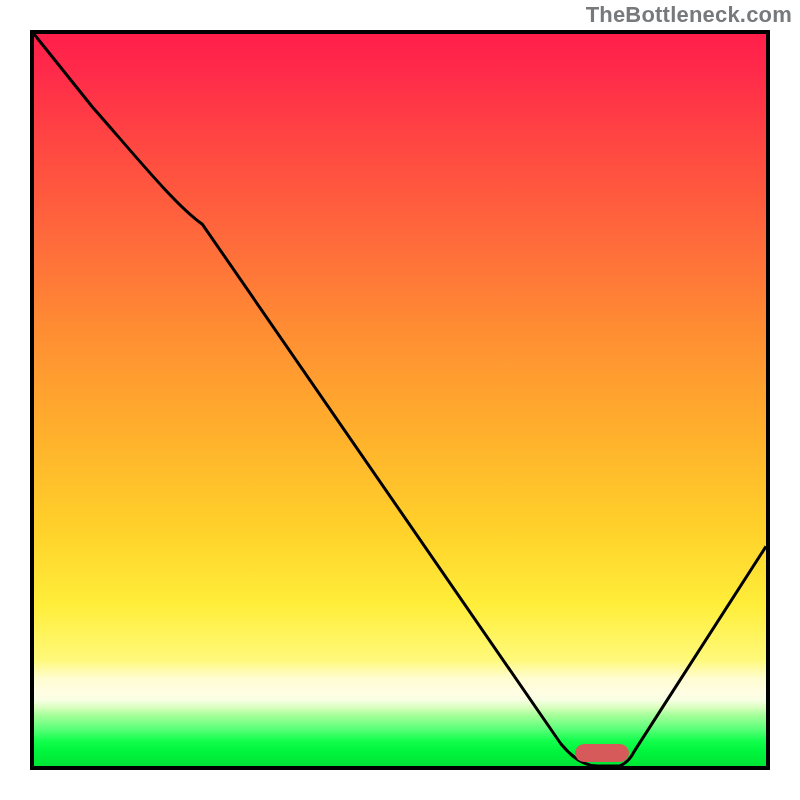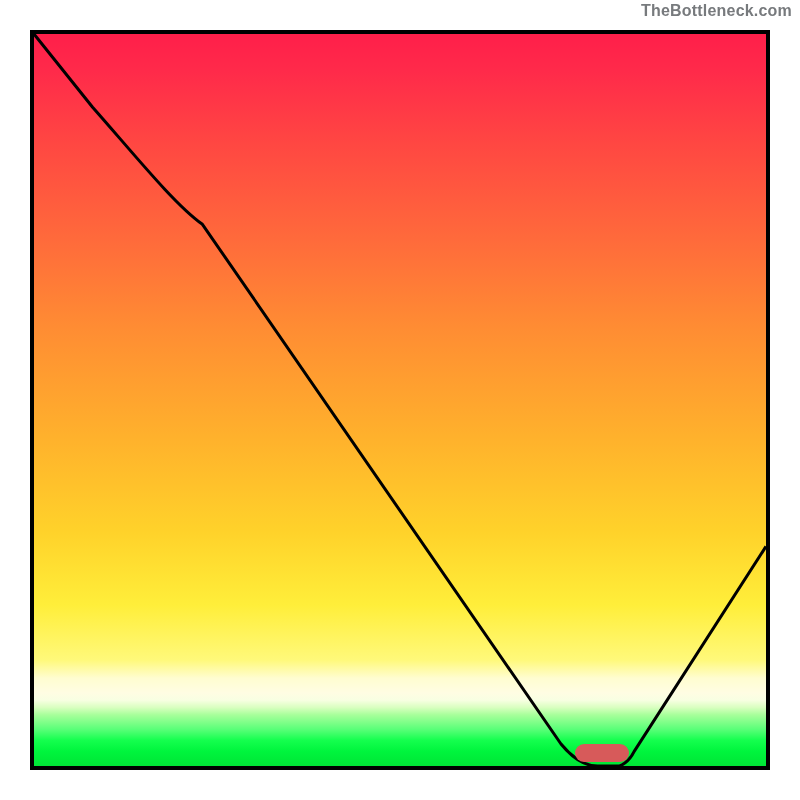--- a/index.html
+++ b/index.html
@@ -12,21 +12,21 @@
   }
   .wrap {
     position: relative;
     width: 800px;
     height: 800px;
   }
   .watermark {
     position: absolute;
     top: 2px;
     right: 8px;
-    font-size: 16px;
+    font-size: 22px;
     font-weight: 600;
     color: #777a7d;
     letter-spacing: 0.2px;
     user-select: none;
   }
   .plot-area {
     
     position: absolute;
     left: 30px;
     top: 30px;

